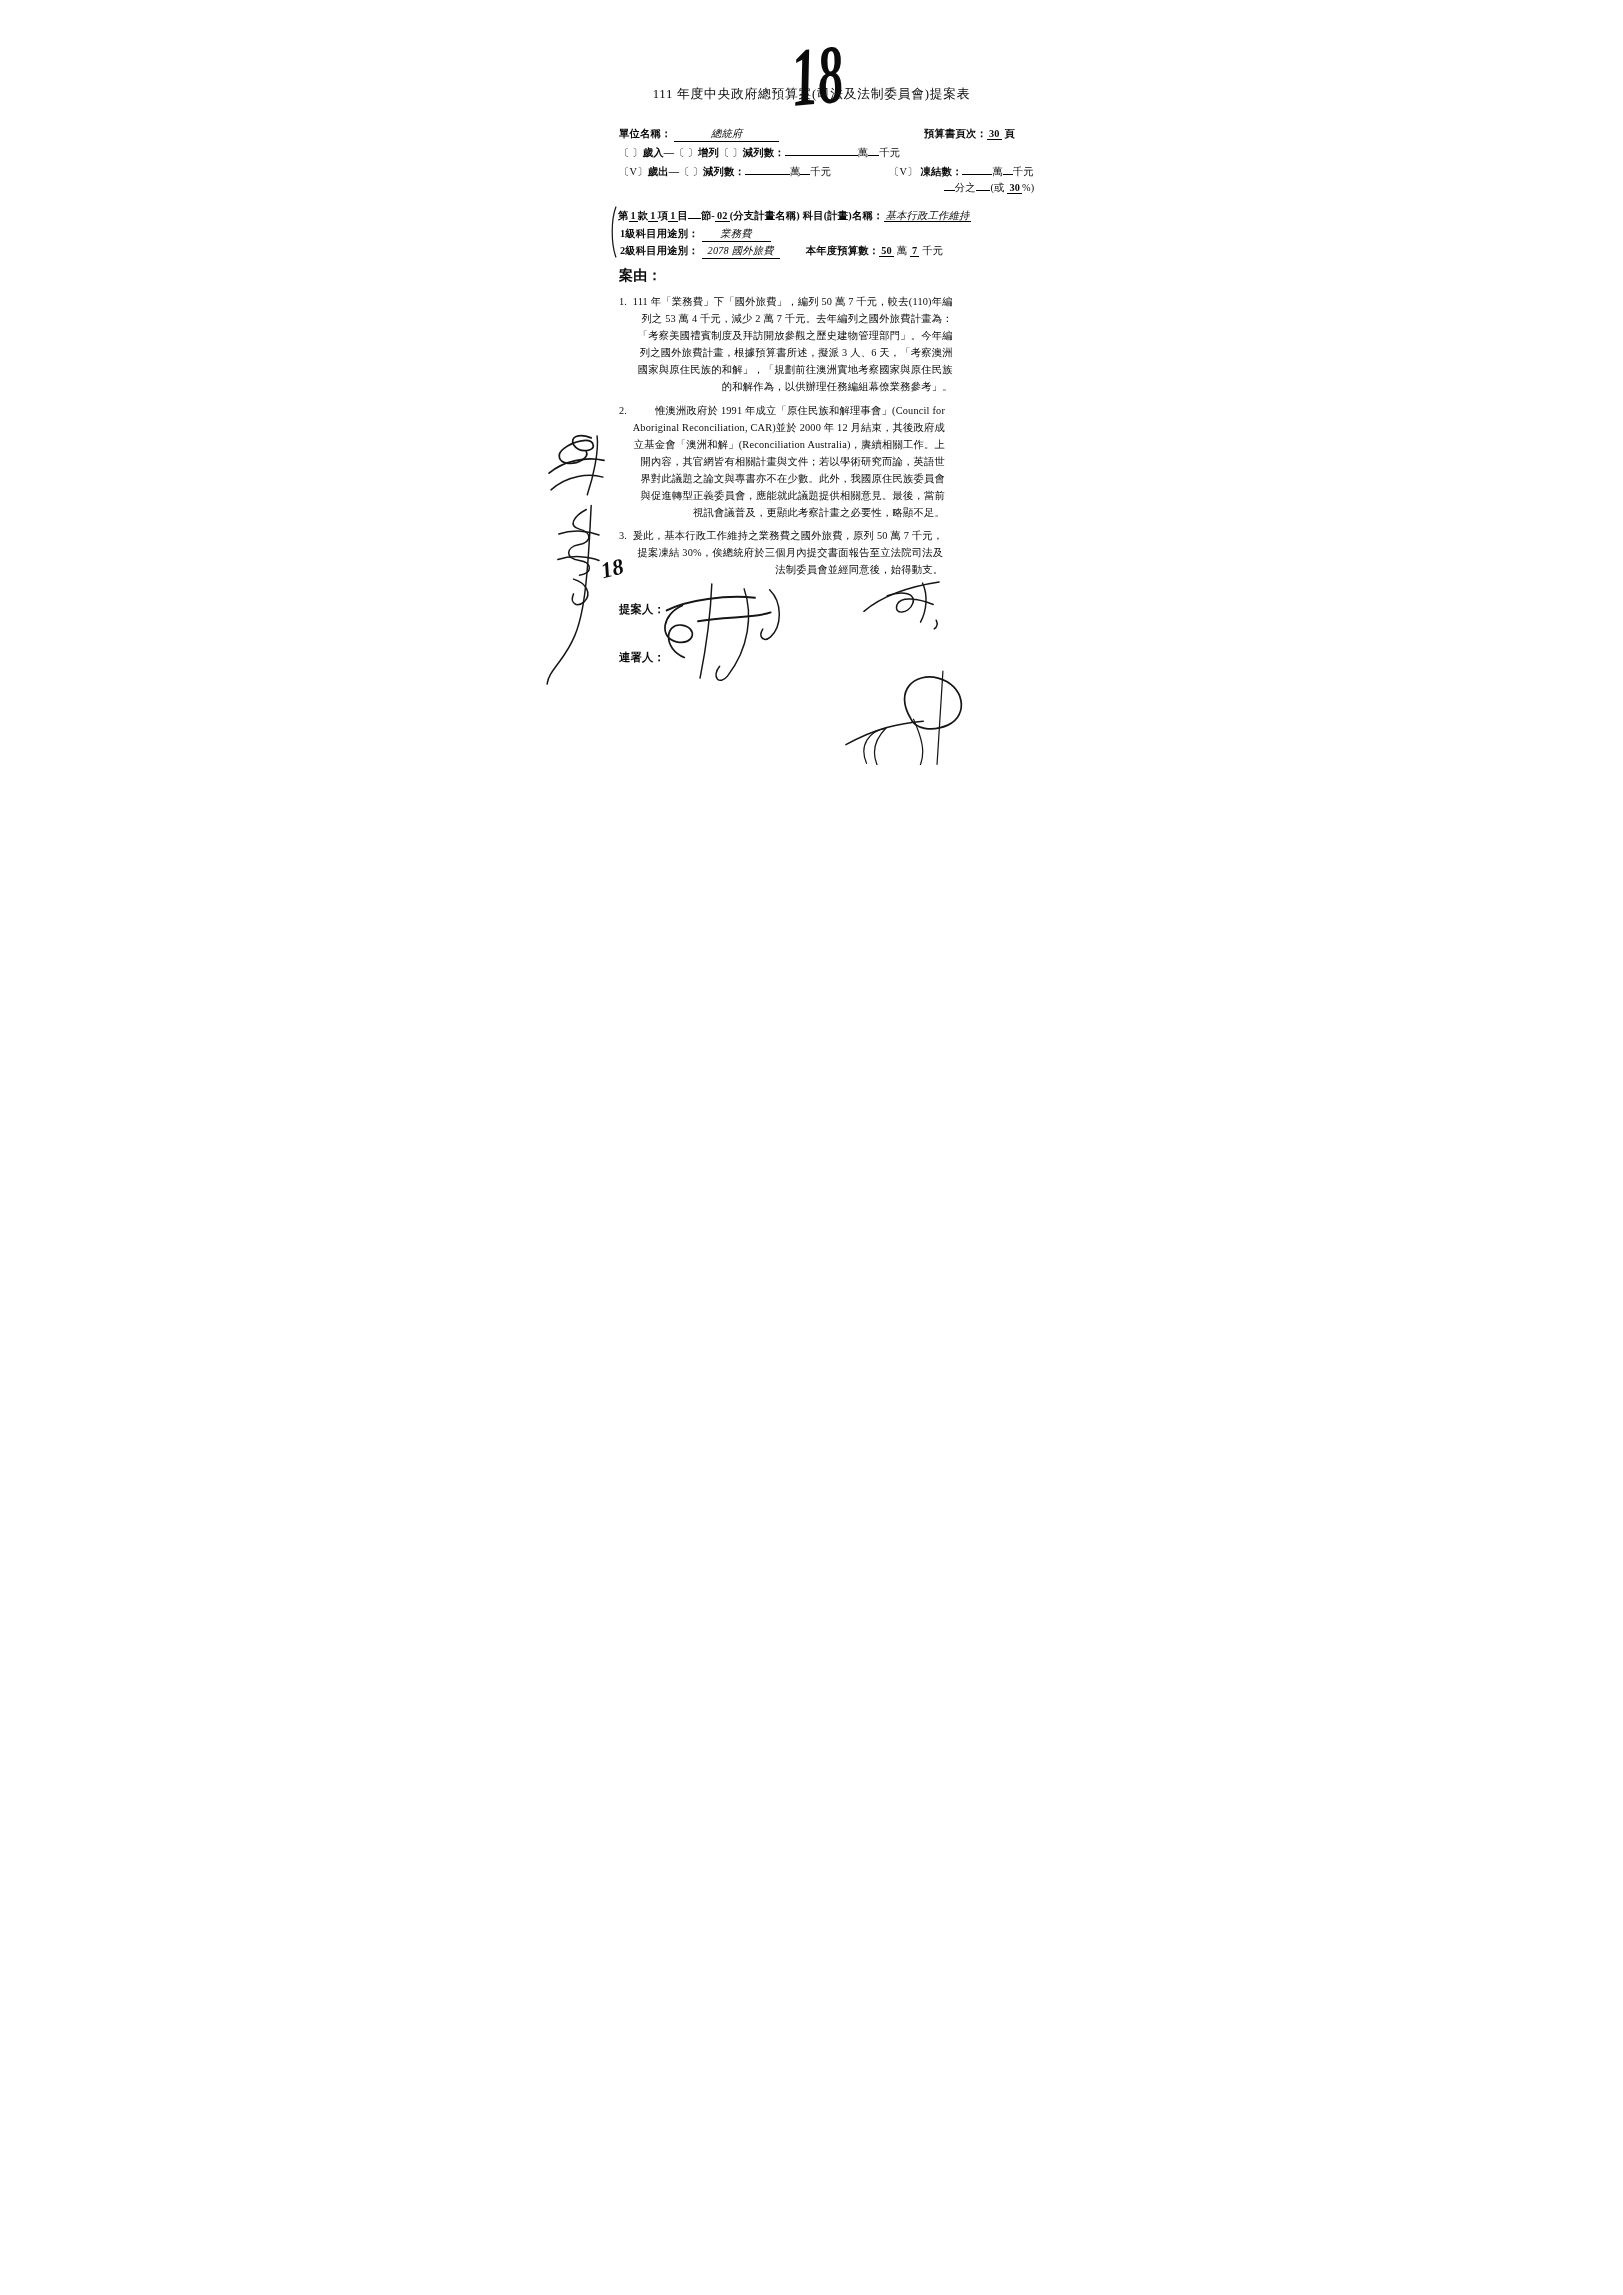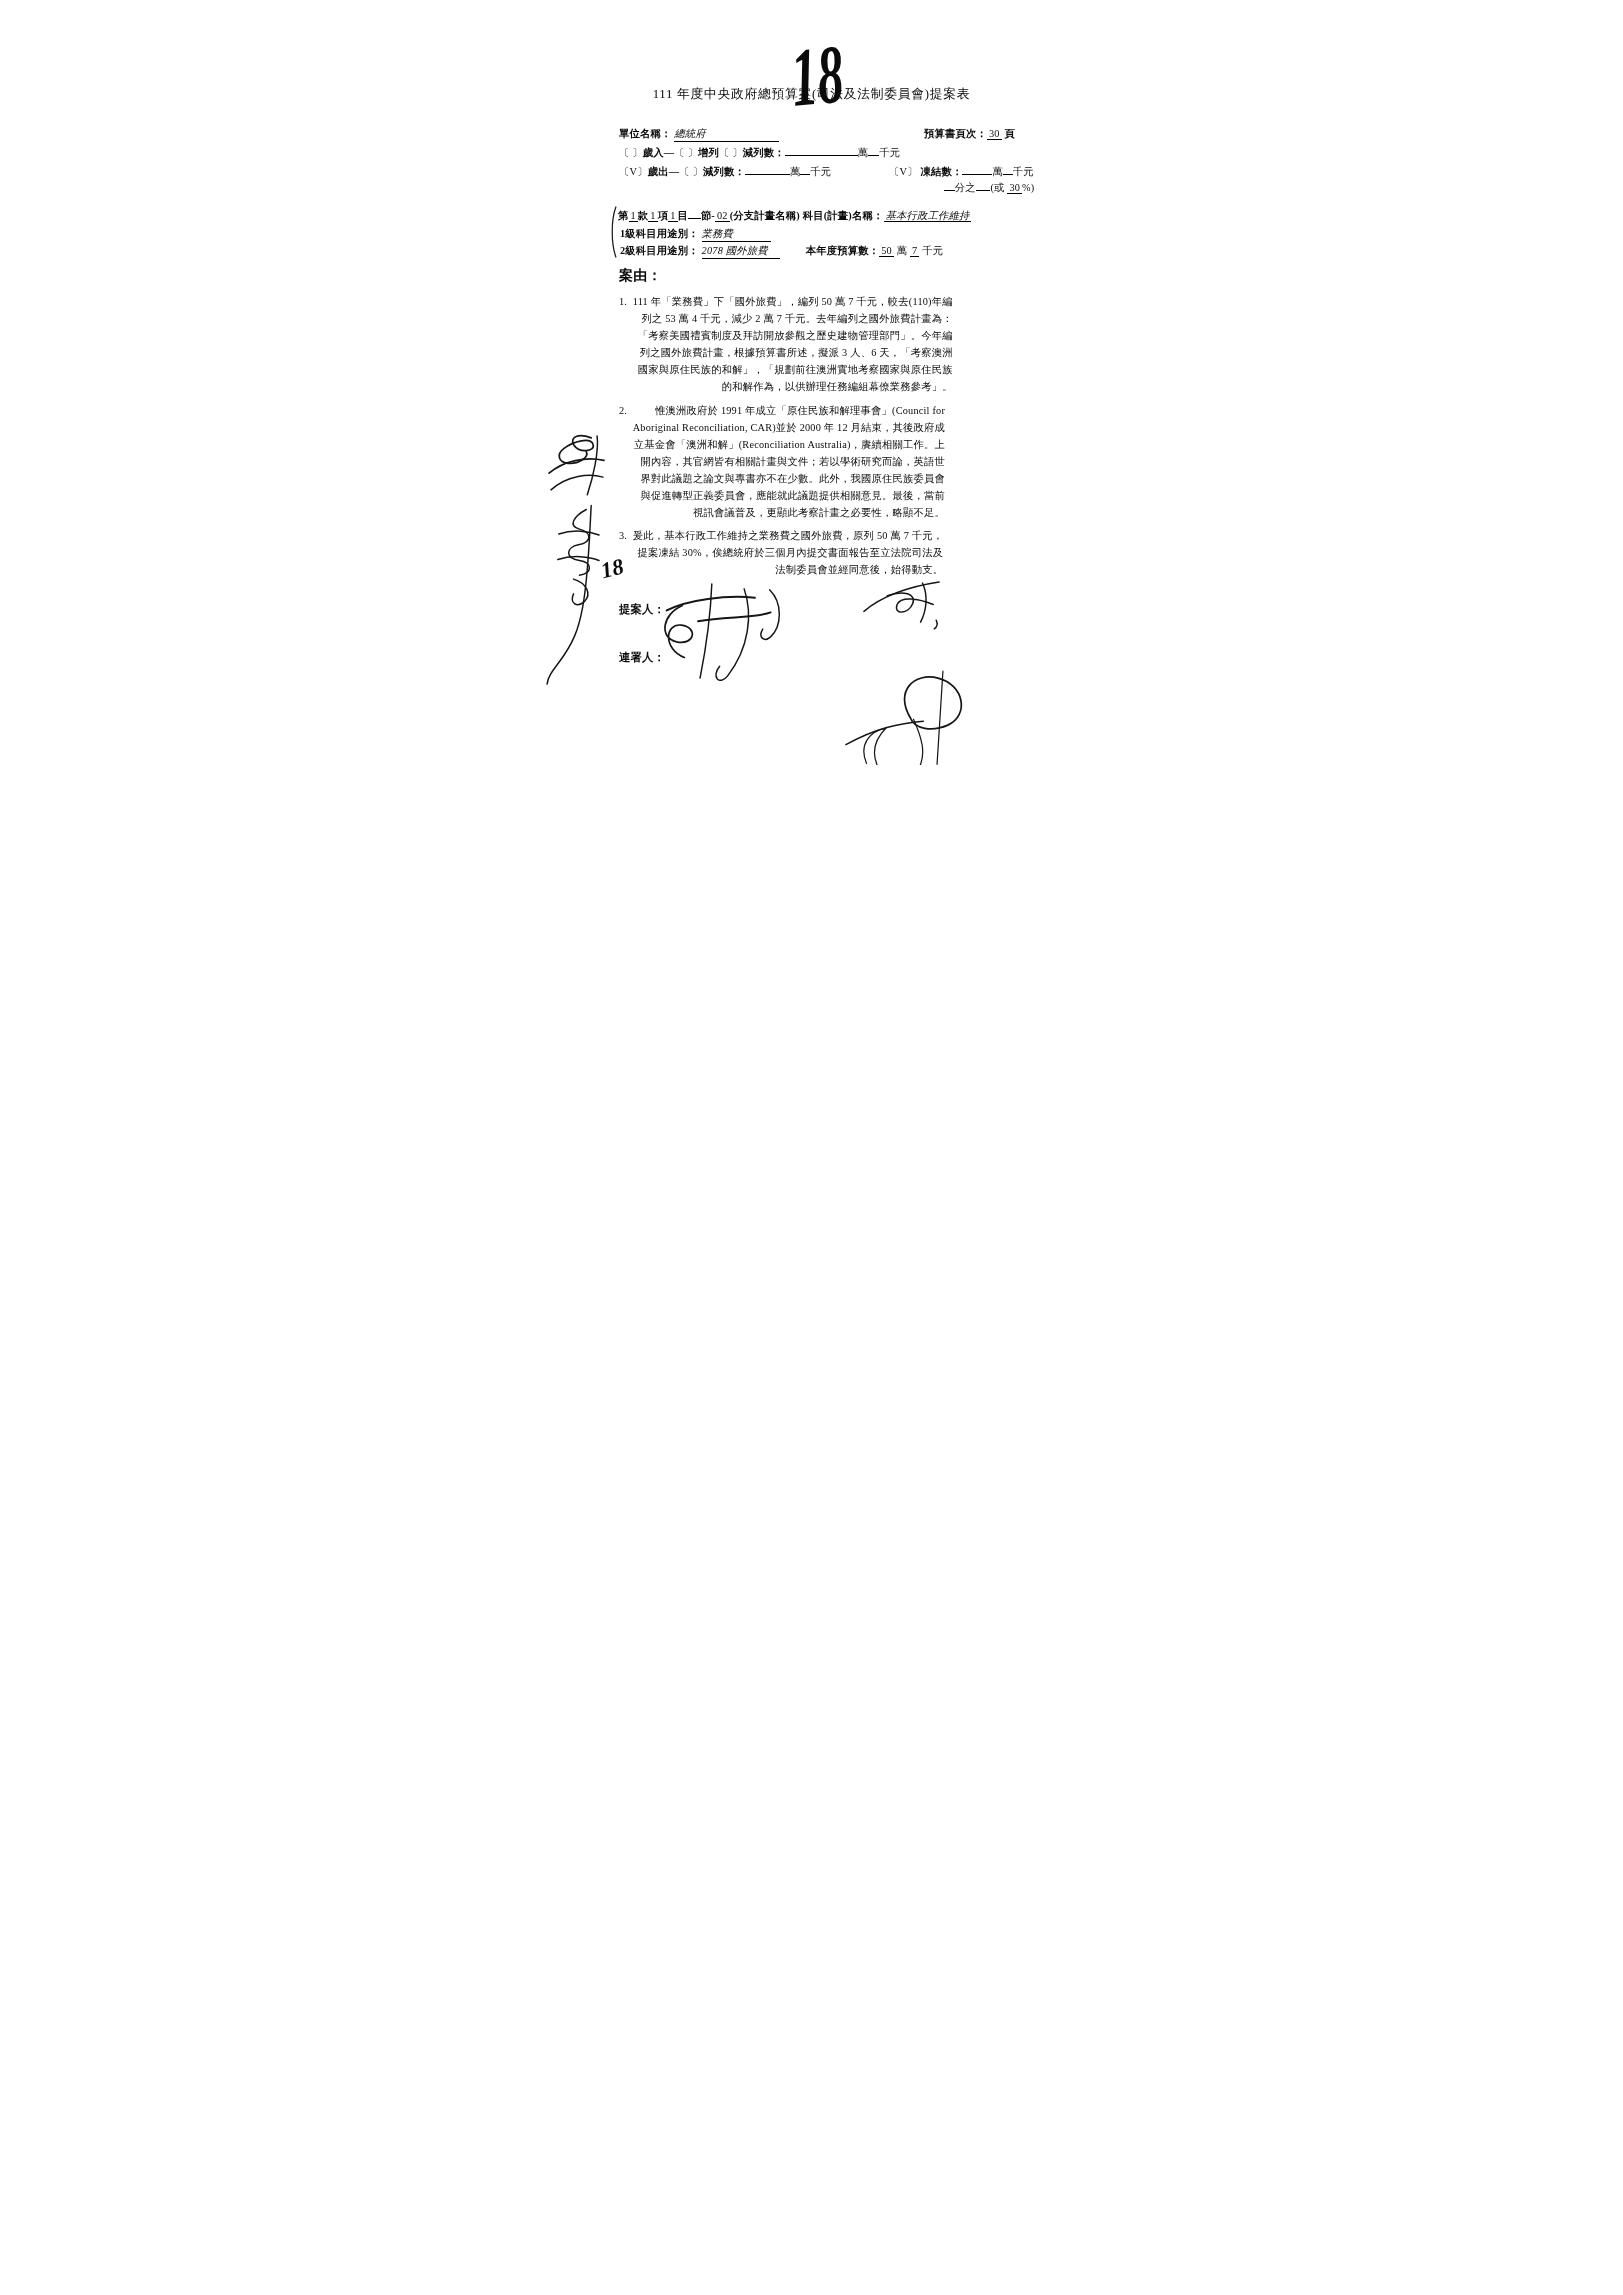--- a/index.html
+++ b/index.html
@@ -2,25 +2,25 @@
 <html style="font-size:7.8px"><head>
 <meta charset="utf-8">
 <style>
   html,body{margin:0;padding:0;background:#ffffff;}
   .page{
     position:relative;width:541px;height:765px;margin:0 auto;background:#fff;
     font-family:"Liberation Serif","DejaVu Serif",serif;color:#0b0b0b;overflow:hidden;
   }
   .abs{position:absolute;white-space:nowrap;font-size:10.3px;letter-spacing:0.2px;}
   .lbl{font-weight:700;}
-  .num{font-weight:400;margin-top:44px;}
+  .num{font-weight:700;margin-top:44px;}
   .italic{font-style:italic;}
   .blank{display:inline-block;border-bottom:1px solid #000;height:1em;vertical-align:baseline;}
   .uline{border-bottom:1px solid #000;padding:0 2px;}
-  .fillwrap{display:inline-block;border-bottom:1.2px solid #000;vertical-align:baseline;}
+  .fillwrap{display:inline-block;border-bottom:1.2px solid #000;text-align:center;vertical-align:baseline;}
   .title{
     position:absolute;top:86px;left:0;right:0;margin:0;text-align:center;
     font-size:12.8px;font-weight:400;letter-spacing:0.7px;
   }
   .hand18-top{
     position:absolute;left:247px;top:37px;font-size:83px;line-height:1;font-style:italic;font-weight:600;
     transform:rotate(-5deg) scaleX(.62);transform-origin:top left;
   }
   .hand18-small{
     position:absolute;left:60px;top:558px;font-size:22.6px;line-height:1;font-style:italic;font-weight:600;

